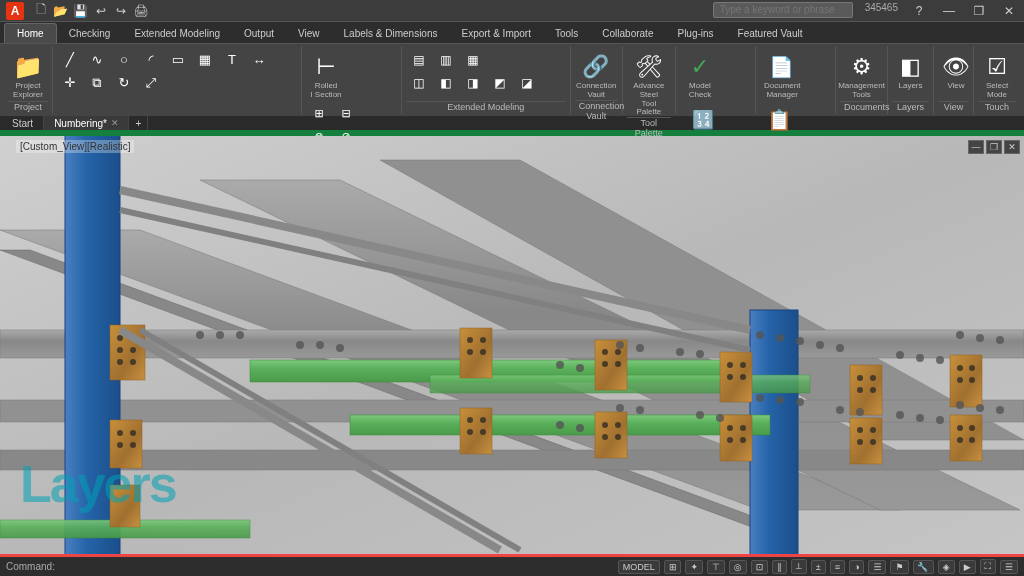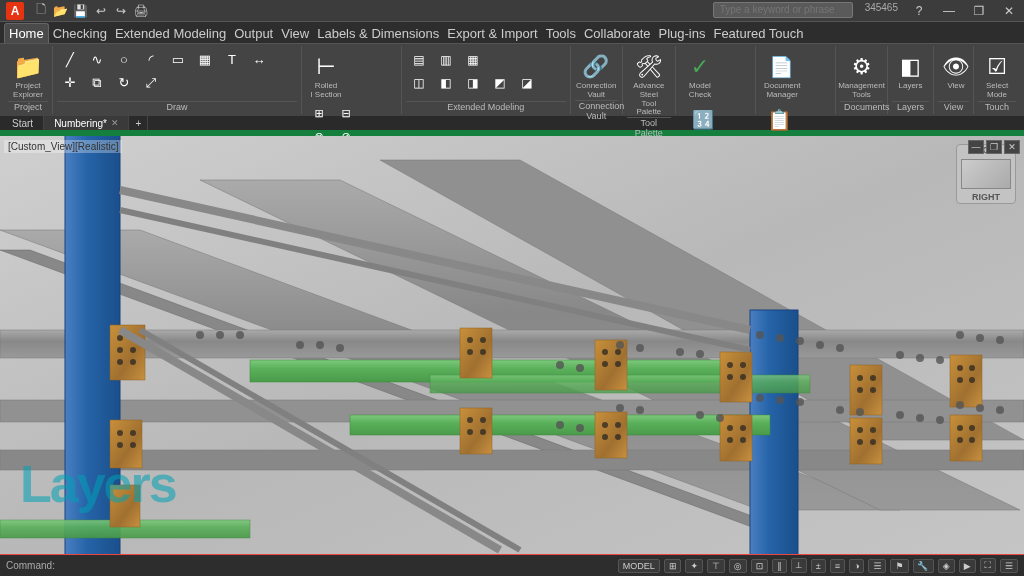--- a/index.html
+++ b/index.html
@@ -24,22 +24,22 @@
     
     #tab-bar {
       display: flex;
       align-items: flex-end;
       background: #2d2d2d;
       height: 22px;
       padding-left: 4px;
       border-bottom: 1px solid #555;
     }
     .ribbon-tab {
-      padding: 3px 4px;
-      font-size: 13px;
+      padding: 3px 12px;
+      font-size: 10px;
       color: #ccc;
       cursor: pointer;
       border-top-left-radius: 3px;
       border-top-right-radius: 3px;
       height: 20px;
       display: flex;
       align-items: center;
     }
     .ribbon-tab.active {
       background: #4a4a4a;
@@ -103,21 +103,21 @@
       position: relative;
       background: #c8c8c8;
       overflow: hidden;
       flex: 1;
     }
 
     
     #viewport-label {
       position: absolute;
       top: 4px;
-      left: 4px;
+      left: 16px;
       font-size: 10px;
       color: #333;
       background: rgba(255,255,255,0.3);
       padding: 1px 4px;
       border-radius: 0;
     }
     #nav-cube {
       position: absolute;
       top: 8px;
       right: 8px;
@@ -134,21 +134,21 @@
     }
 
     
     #statusbar {
       height: 22px;
       background: #2d2d2d;
       display: flex;
       align-items: center;
       justify-content: space-between;
       padding: 0 6px;
-      border-top: 1px solid #ef4444;
+      border-top: 3px solid #ef4444;
       font-size: 10px;
       color: #ccc;
     }
     #statusbar-left { display: flex; align-items: center; gap: 8px; }
     #statusbar-right { display: flex; align-items: center; gap: 4px; }
     .status-btn {
       padding: 1px 4px;
       background: #3a3a3a;
       border: 1px solid #555;
       border-radius: 2px;
@@ -264,21 +264,21 @@
   <div class="ribbon-tab active">Home</div>
   <div class="ribbon-tab">Checking</div>
   <div class="ribbon-tab">Extended Modeling</div>
   <div class="ribbon-tab">Output</div>
   <div class="ribbon-tab">View</div>
   <div class="ribbon-tab">Labels &amp; Dimensions</div>
   <div class="ribbon-tab">Export &amp; Import</div>
   <div class="ribbon-tab">Tools</div>
   <div class="ribbon-tab">Collaborate</div>
   <div class="ribbon-tab">Plug-ins</div>
-  <div class="ribbon-tab">Featured Touch</div>
+  <div class="ribbon-tab">Featured Vault</div>
 </div>
 
 <div id="ribbon-content">
 
   <div class="ribbon-group-inner">
     <div class="rg-tools">
       <div class="rtool rtool-lg" style="display:flex;">
         <div class="rtool-icon">📁</div>
         <div class="rtool-label">Project<br>Explorer</div>
       </div>
@@ -325,21 +325,20 @@
             <div class="rtool-icon" style="font-size:13px;">⧉</div>
           </div>
         <div class="rtool">
             <div class="rtool-icon" style="font-size:13px;">↻</div>
           </div>
         <div class="rtool">
             <div class="rtool-icon" style="font-size:13px;">⤢</div>
           </div>
       </div>
     </div>
-    <div class="ribbon-group-title">Draw</div>
   </div>
 
   <div class="ribbon-group-inner" style="min-width:100px;">
     <div class="rg-tools">
       <div class="rtool rtool-lg" style="display:flex;">
         <div class="rtool-icon" style="font-size:22px;">⊢</div>
         <div class="rtool-label">Rolled<br>I Section</div>
       </div>
       <div style="display:flex;flex-direction:column;gap:1px;">
         <div class="small-tools-row">
@@ -676,27 +675,20 @@
         <circle cx="920" cy="288" r="4"></circle>
         <circle cx="940" cy="290" r="4"></circle>
         <circle cx="960" cy="275" r="4"></circle>
         <circle cx="980" cy="278" r="4"></circle>
         <circle cx="1000" cy="280" r="4"></circle>
       </g>
     </svg>
 
     <div id="viewport-label">[Custom_View][Realistic]</div>
 
-    <div id="nav-cube">
-      <div style="text-align:center;line-height:1.4;">
-        <div style="font-size:9px;color:#555;font-weight:bold;">FRONT</div>
-        <div style="width:50px;height:30px;background:linear-gradient(135deg,#ccc,#aaa);border:1px solid #888;margin:2px auto;"></div>
-        <div style="font-size:9px;color:#555;font-weight:bold;">RIGHT</div>
-      </div>
-    </div>
 
     <div id="watermark">Layers</div>
 
     <div style="position:absolute;top:4px;right:4px;display:flex;gap:2px;">
       <button style="width:16px;height:14px;background:#444;border:1px solid #666;color:#ccc;font-size:9px;cursor:pointer;">—</button>
       <button style="width:16px;height:14px;background:#444;border:1px solid #666;color:#ccc;font-size:9px;cursor:pointer;">❐</button>
       <button style="width:16px;height:14px;background:#444;border:1px solid #666;color:#ccc;font-size:9px;cursor:pointer;">✕</button>
     </div>
   </div>
 </div>

